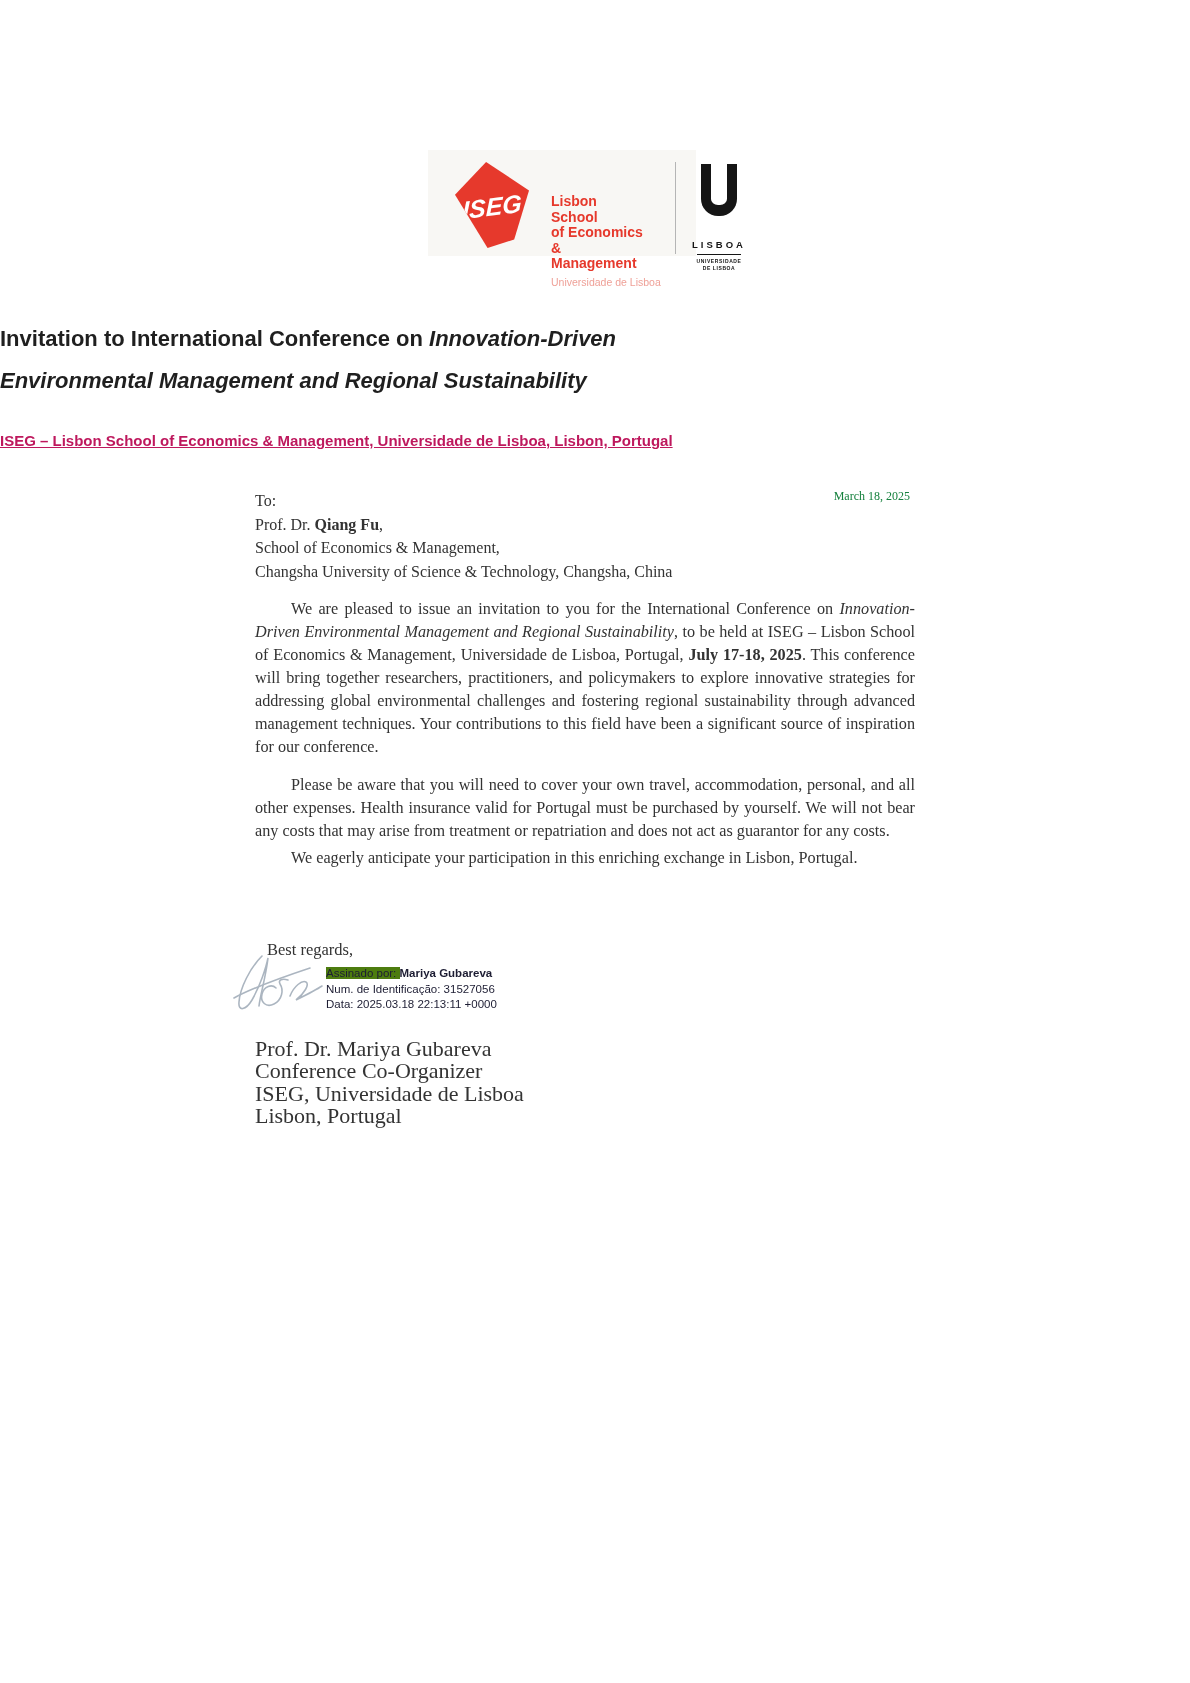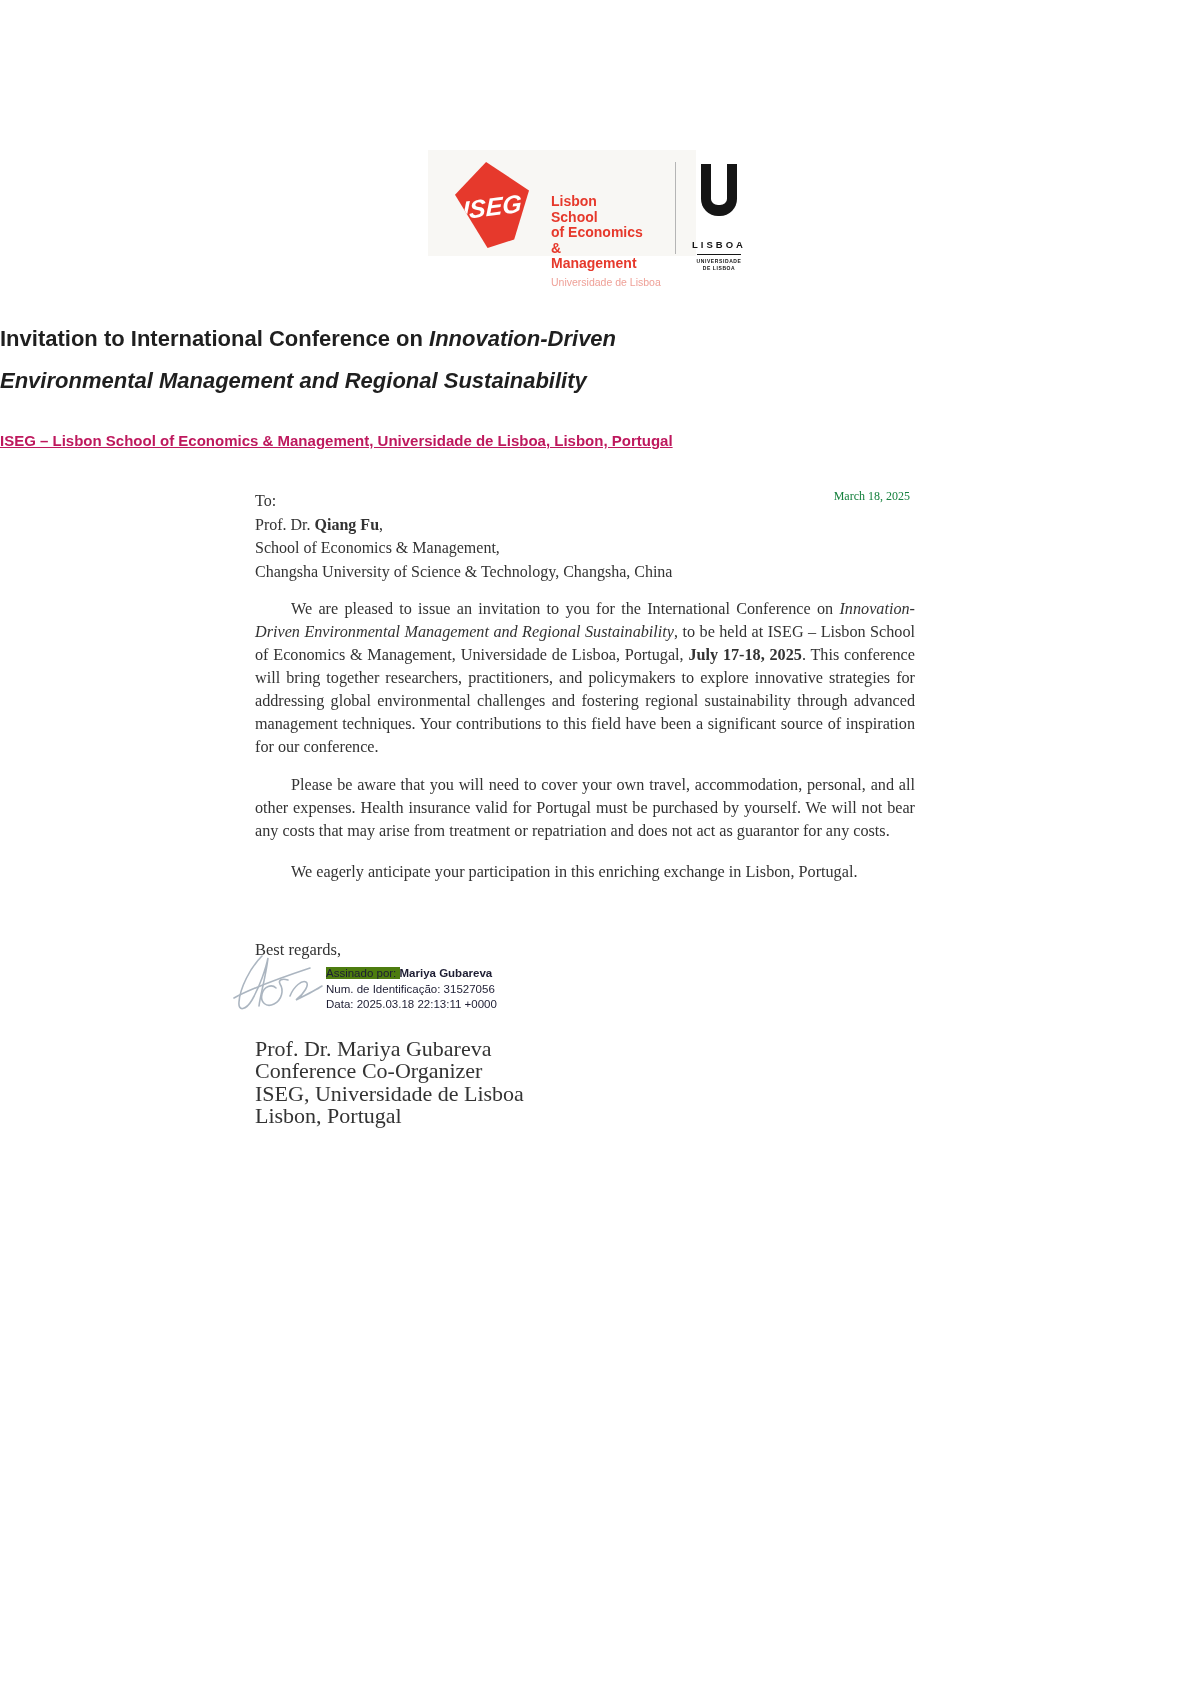--- a/index.html
+++ b/index.html
@@ -87,23 +87,23 @@
   .date {
     position: absolute; right: 280px; top: 489px;
     font-size: 12px; font-family: "Liberation Serif", serif; color: #15803d; text-align: right;
   }
   .bold { font-weight: bold; }
   .it   { font-style: italic; }
 
   .body-block { top: 598px; font-size: 16.2px; line-height: 23px; text-align: justify; }
   .body-block p { text-indent: 36px; }
   .body-block p + p { margin-top: 15px; }
-  .body-block p.last { margin-top: 18px; }
+  .body-block p.last { margin-top: 4px; }
 
-  .closing { top: 940px; font-size: 16.5px; }
+  .closing { top: 940px; font-size: 16.5px; margin-left: 12px; }
 
   
   .sig-script { position: absolute; left: 232px; top: 950px; }
   .stamp {
     position: absolute; left: 326px; top: 966px;
     font-family: "Liberation Sans", sans-serif;
     font-size: 11.5px; line-height: 15.5px; color: #1d1d33;
     white-space: nowrap;
   }
   .stamp .hl { background: #4d7c0f; }

